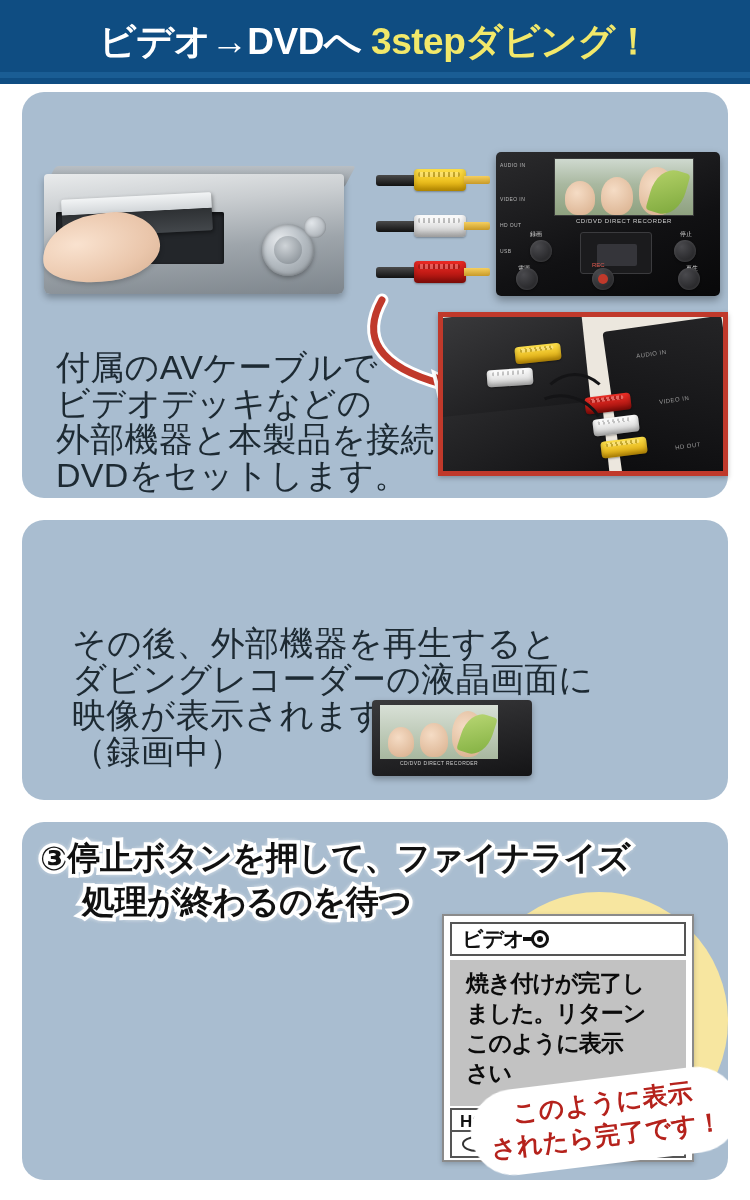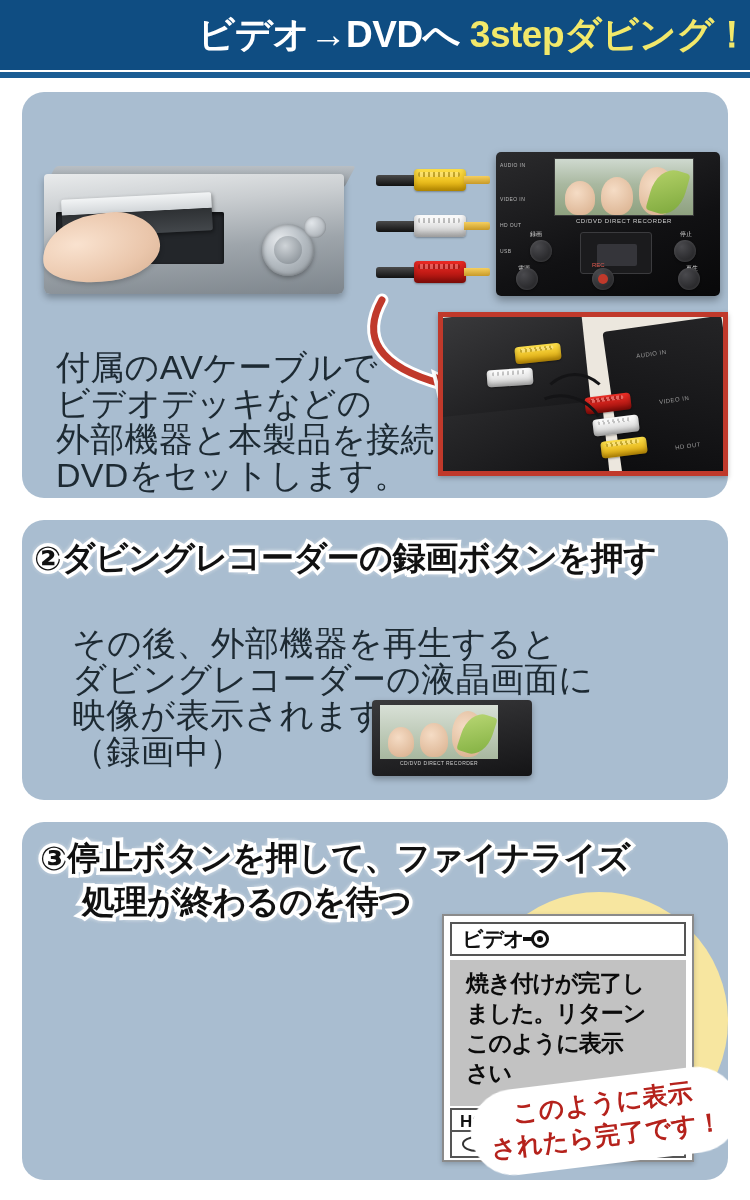--- a/index.html
+++ b/index.html
@@ -6,23 +6,23 @@
   html, body {
     width:750px; height:1200px;
     background:#ffffff;
     font-family:"Liberation Sans", "DejaVu Sans", sans-serif;
     overflow:hidden;
   }
   #page { position:relative; width:750px; height:1200px; background:#fff; }
 
   
   .header {
-    position:absolute; left:0; top:0; width:750px; height:70px;
+    position:absolute; left:0; top:0; width:750px; height:84px;
     background:#0f4d82;
-    display:flex; align-items:center; justify-content:flex-end;
+    display:flex; align-items:center; justify-content:center;
   }
   .header-rule {
     position:absolute; left:0; top:72px; width:750px; height:6px;
     background:#1a5d94;
   }
   .header-title {
     font-size:37px; font-weight:bold; letter-spacing:-0.5px;
     white-space:nowrap;
   }
   .ht-white { color:#ffffff; }
@@ -482,23 +482,20 @@
     <div class="plug p-white" style="left:44px; top:52px; transform:rotate(-4deg);"></div>
     <div class="plug p-red" style="left:142px; top:78px; transform:rotate(-7deg);"></div>
     <div class="plug p-white" style="left:150px; top:100px; transform:rotate(-7deg);"></div>
     <div class="plug p-yellow" style="left:158px; top:122px; transform:rotate(-7deg);"></div>
     <div class="blkcord" style="left:96px; top:56px; width:72px; height:70px;"></div>
     <div class="blkcord" style="left:82px; top:78px; width:80px; height:66px; transform:rotate(18deg);"></div>
   </div>
 
   <div class="card" id="card2"></div>
 
-  <div class="sec-title" id="t2">
-    <span class="circnum">②</span><span>ダビングレコーダーの録画ボタンを押す</span>
-  </div>
 
   <div class="body-text" id="b2">その後、外部機器を再生すると
 ダビングレコーダーの液晶画面に
 映像が表示されます。
 （録画中）</div>
 
   <div class="dev2">
     <div class="dev2-screen">
       <div class="kid k1"></div>
       <div class="kid k2"></div>

